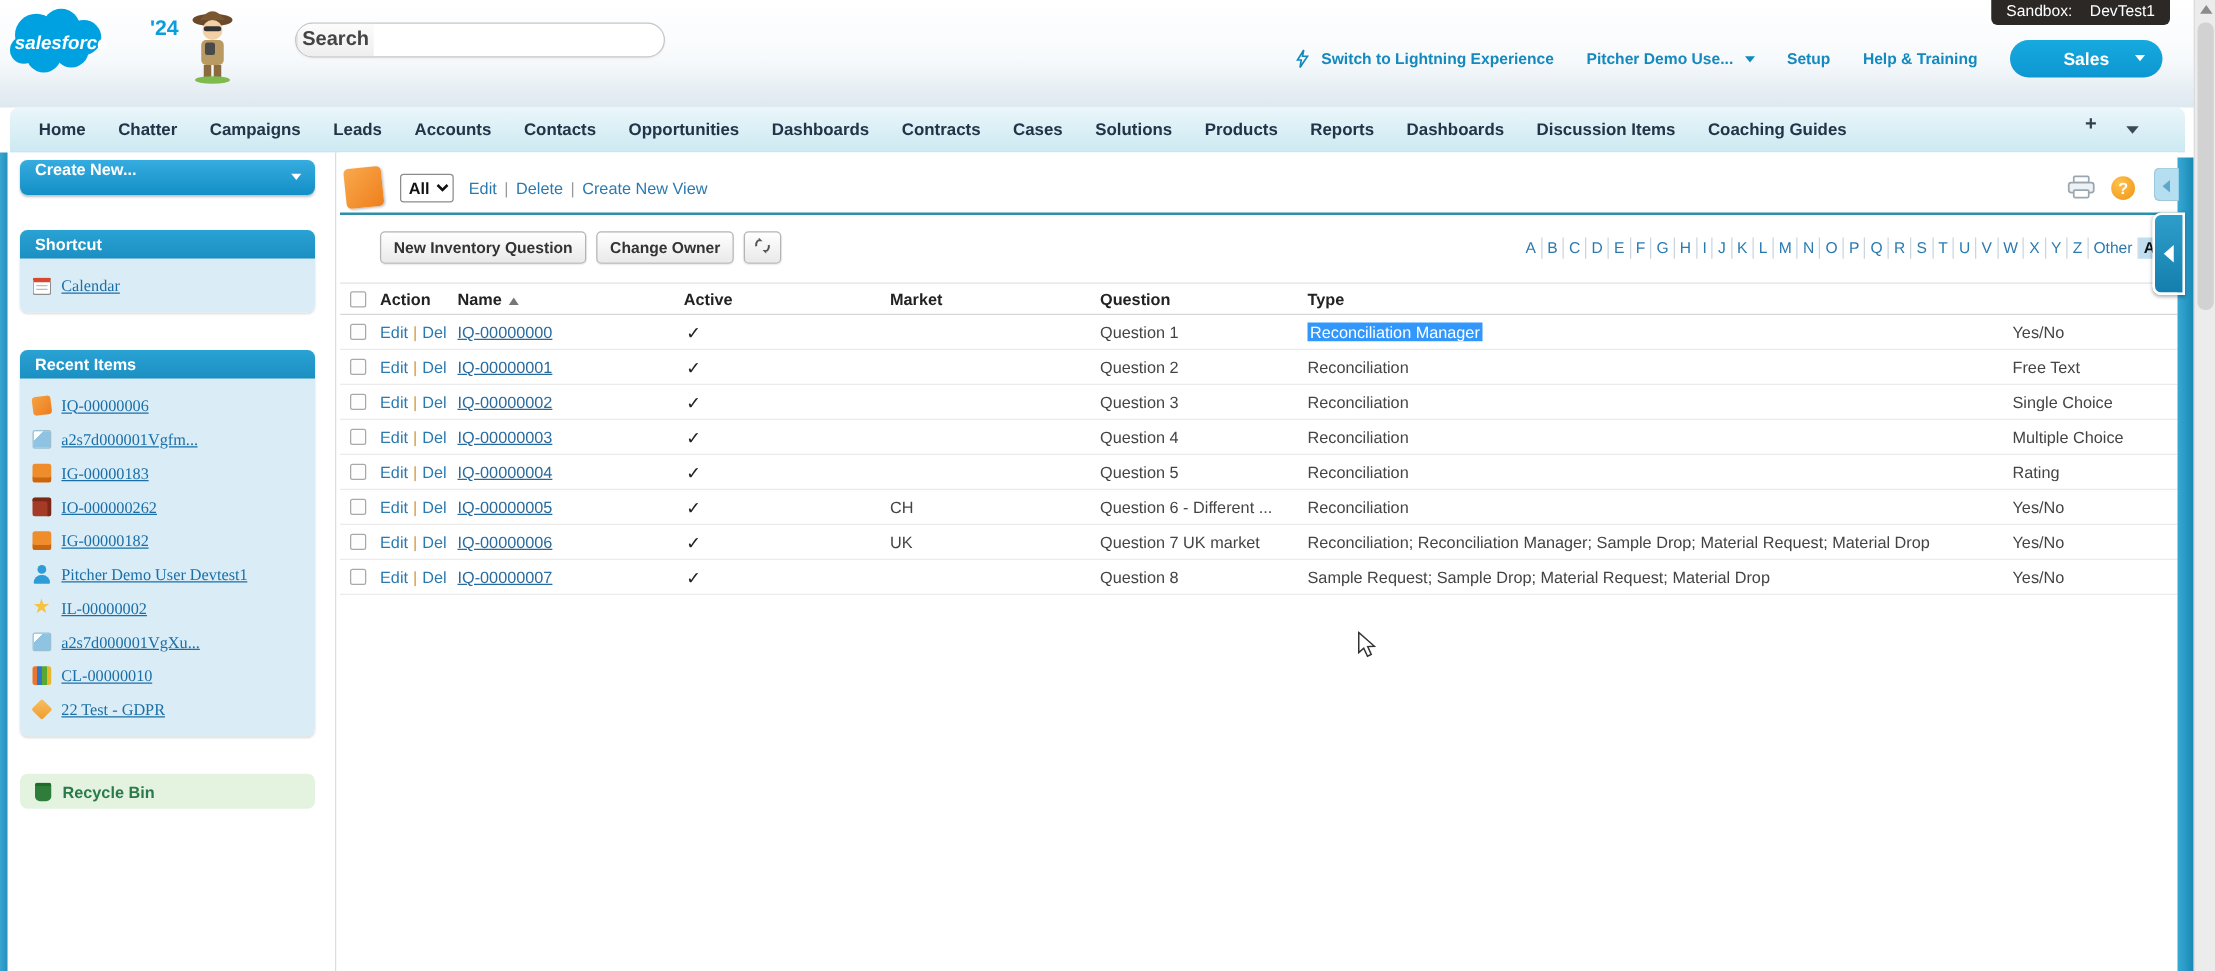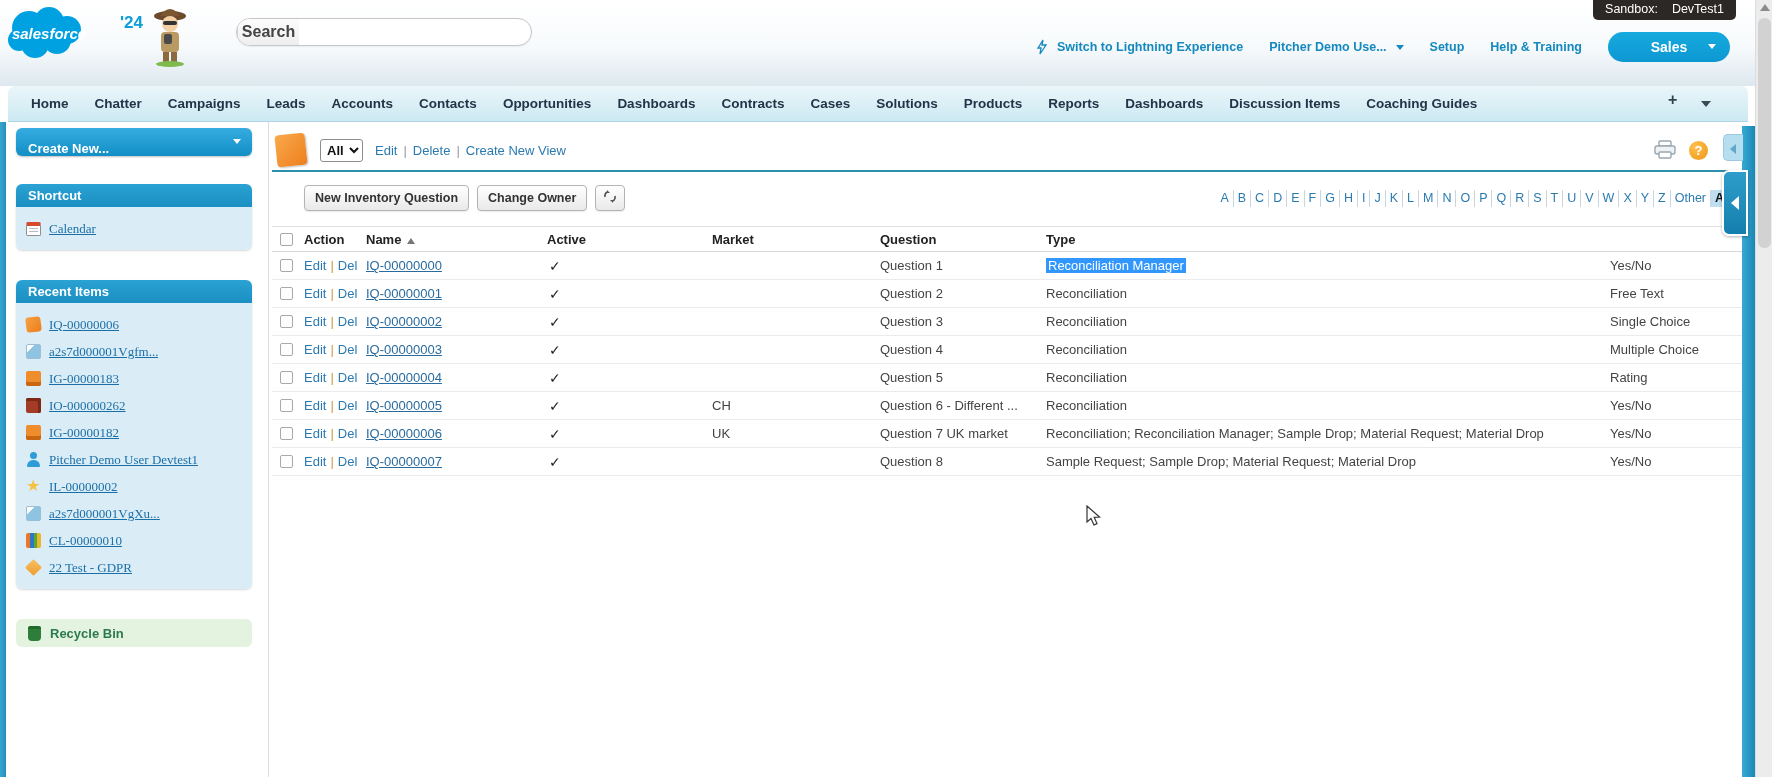--- a/index.html
+++ b/index.html
@@ -35,21 +35,21 @@
     background:linear-gradient(#eaf6fa,#cde9f2); border-radius:7px 7px 0 0; border-bottom:1px solid #aed3e2;
     display:flex; align-items:center; padding:0 10px; }
   .nav-tab { font-size:13.5px; font-weight:bold; color:#223447; padding:0 13px; line-height:36px; cursor:pointer; white-space:nowrap; }
   .nav-plus { font-size:16px; font-weight:bold; color:#33404e; padding:0 14px; cursor:pointer; }
   .nav-caret { width:0; height:0; border-left:5px solid transparent; border-right:5px solid transparent; border-top:6px solid #3b4a57; margin-left:6px; cursor:pointer; }
 
   
   .sidebar { position:absolute; left:16px; top:128px; width:236px; }
   .left-strip { position:absolute; left:0; top:122px; width:6px; height:655px; background:linear-gradient(90deg,#39a6cf,#2391bd); }
   .create-new { height:28px; background:linear-gradient(#36ace0,#128fc6); border-radius:6px; color:#fff;
-    font-weight:bold; font-size:13px; display:flex; align-items:flex-end; padding:0 12px; position:relative;
+    font-weight:bold; font-size:13px; display:flex; align-items:flex-start; padding:0 12px; position:relative;
     cursor:pointer; box-shadow:0 1px 2px rgba(0,0,0,.25); margin-bottom:28px; }
   .create-new .caret-down { border-top-color:#fff; position:absolute; right:11px; top:11px; }
   .side-panel { margin-bottom:30px; border-radius:6px; box-shadow:0 1px 2px rgba(0,0,0,.15); }
   .side-panel-header { background:linear-gradient(#2aa2d3,#1b8fc2); color:#fff; font-weight:bold; font-size:13px;
     padding:4px 12px; border-radius:6px 6px 0 0; }
   .side-panel-body { background:#daedf7; border-radius:0 0 6px 6px; padding:8px 10px; }
   .side-item { display:flex; align-items:center; height:27px;font-family:Liberation Serif, serif; }
   .side-item a { color:#1b6fa7; font-size:13px; text-decoration:underline; white-space:nowrap; overflow:hidden; text-overflow:ellipsis; }
   .ric { width:15px; height:15px; display:inline-block; margin-right:8px; flex:none; position:relative; }
   .ric.doc { background:linear-gradient(135deg,#f6a243,#ed7d1d); border-radius:3px; transform:rotate(-7deg); }

